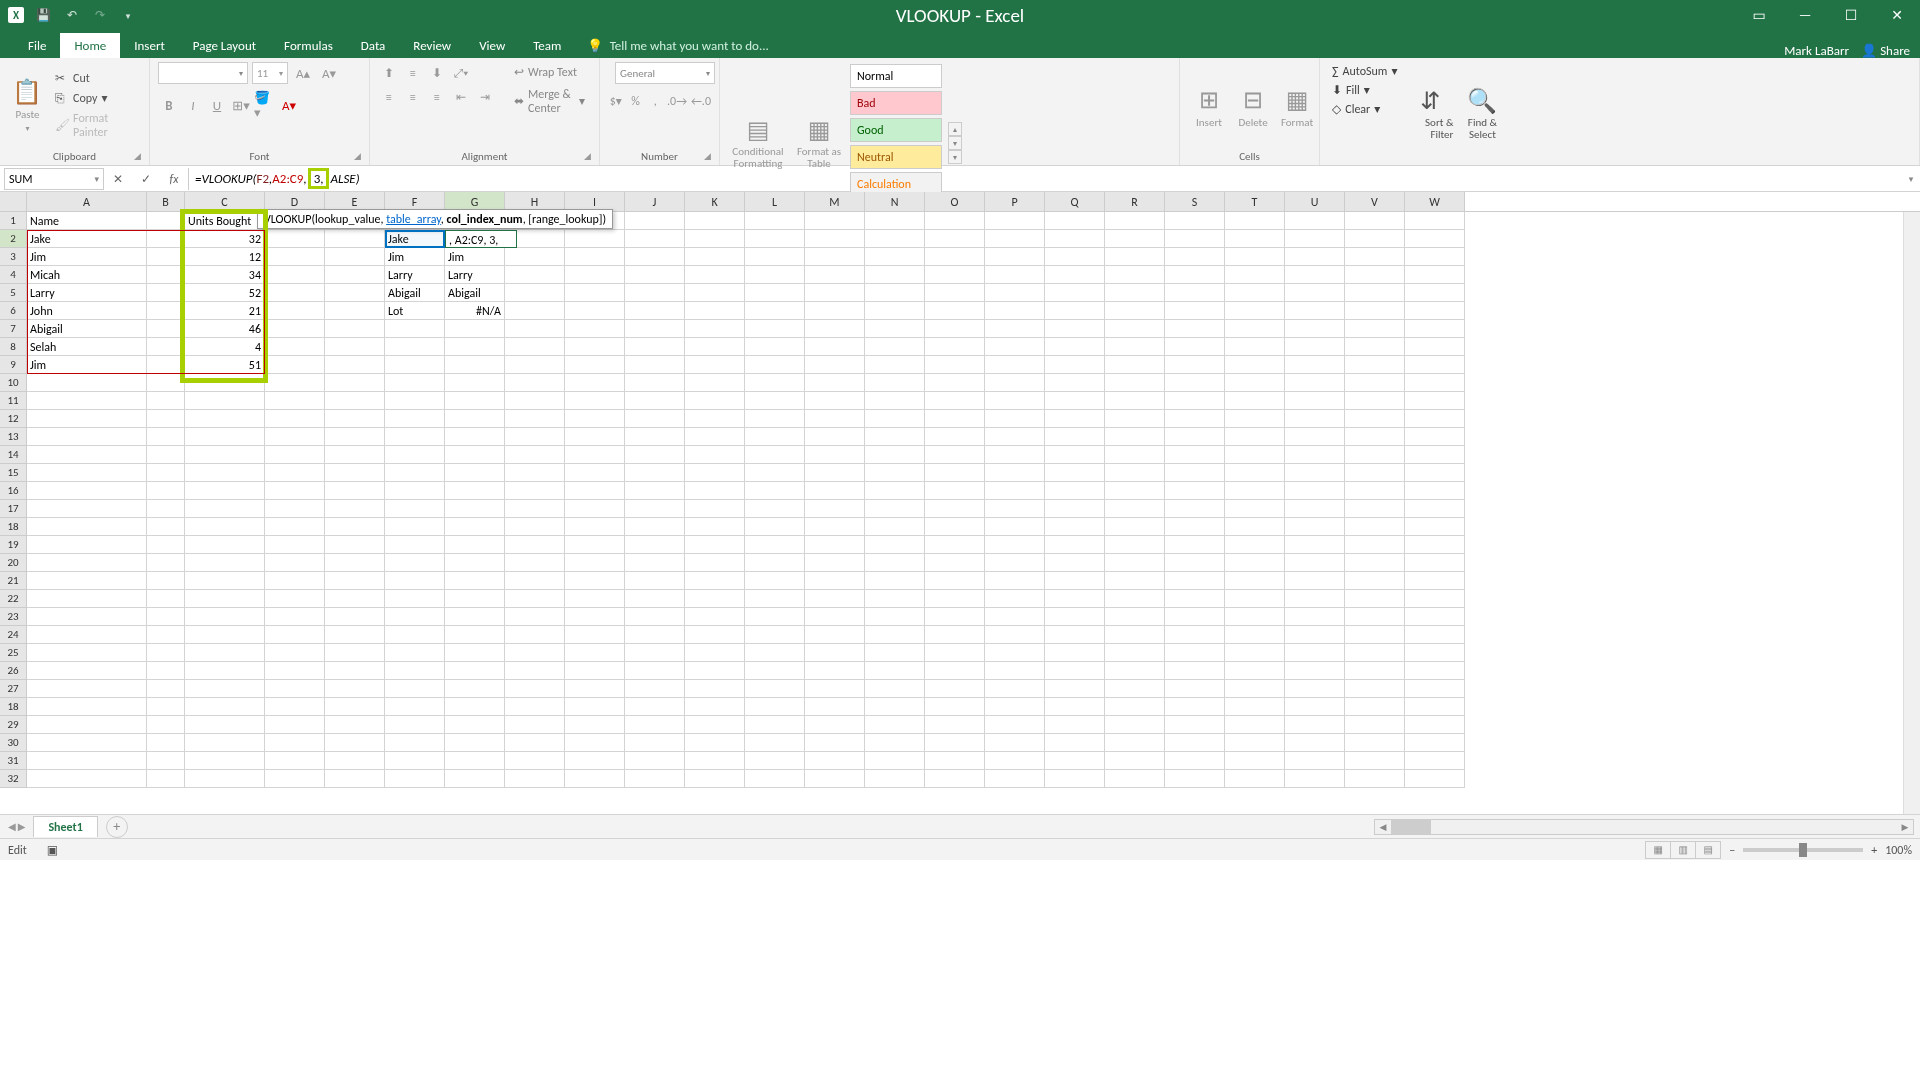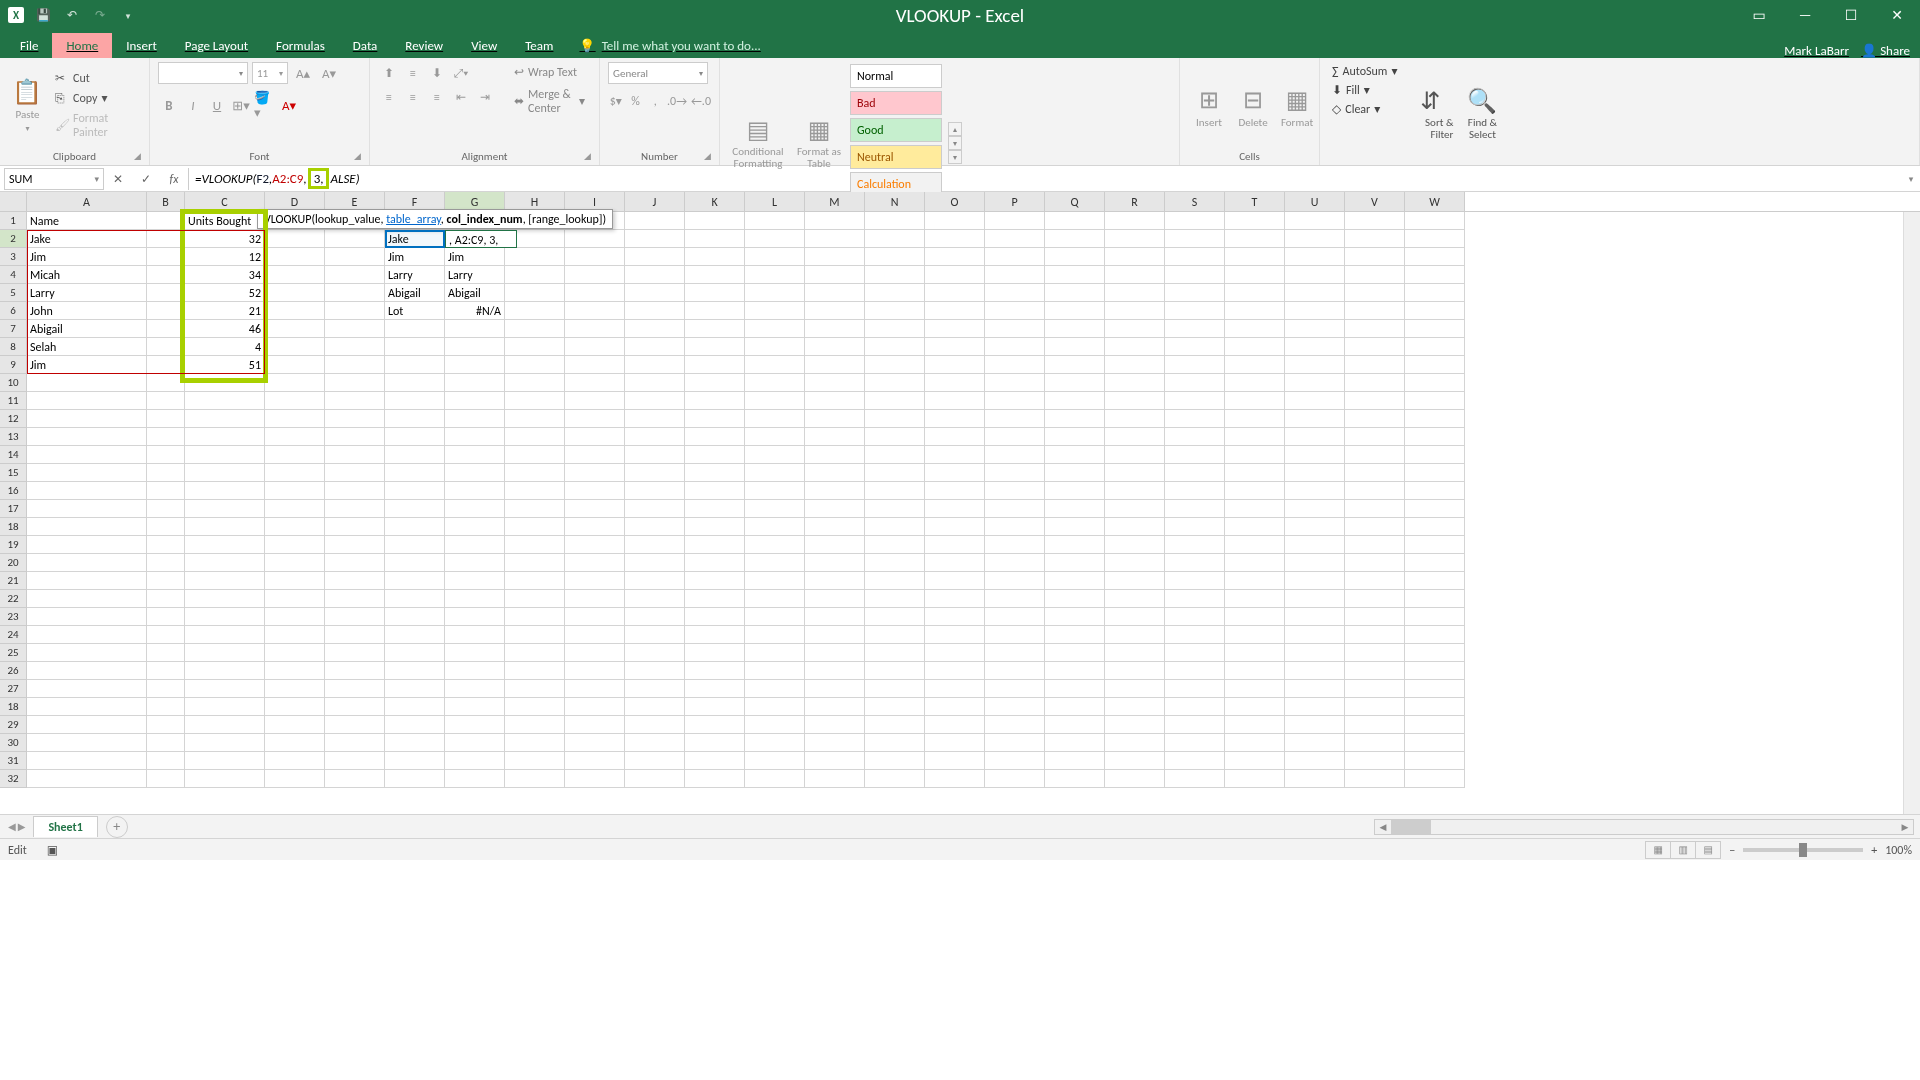--- a/index.html
+++ b/index.html
@@ -9,23 +9,23 @@
 .titlebar { height: 30px; background: #217346; display: flex; align-items: center; color: #fff; font-size: 12px; position: relative; }
 .tb-left { display: flex; align-items: center; gap: 12px; padding-left: 8px; }
 .excel-icon { width: 16px; height: 16px; background: #fff; color: #217346; display: flex; align-items: center; justify-content: center; font-weight: bold; font-size: 11px; border-radius: 2px; }
 .qa-icon { width: 16px; height: 16px; display: flex; align-items: center; justify-content: center; color: #fff; opacity: 0.8; cursor: pointer; }
 .qa-icon.disabled { opacity: 0.4; }
 .tb-title { position: absolute; left: 50%; transform: translateX(-50%); font-size: 19px; }
 .tb-right { margin-left: auto; display: flex; align-items: center; }
 .tb-btn { width: 46px; height: 30px; display: flex; align-items: center; justify-content: center; font-size: 14px; cursor: pointer; }
 
 
-.tabbar { height: 28px; background: #217346; display: flex; align-items: flex-end; padding-left: 6px; text-decoration: underline; }
+.tabbar { height: 28px; background: #217346; display: flex; align-items: flex-end; padding-left: 14px; }
 .tab { padding: 5px 14px; color: #fff; font-size: 13px; cursor: pointer; }
-.tab.active { background: #fca5a5; color: #217346; }
+.tab.active { background: #ffffff; color: #217346; }
 .tabbar-right { margin-left: auto; display: flex; align-items: center; padding-right: 10px; gap: 12px; color: #fff; font-size: 13px; }
 .tell-me { display: flex; align-items: center; gap: 6px; color: #d0f0df; font-size: 13px; padding: 5px 12px; }
 .bulb { font-size: 13px; }
 
 
 .ribbon { height: 108px; background: #f3f3f3; border-bottom: 1px solid #d4d4d4; display: flex; }
 .ribbon-group { border-right: 1px solid #e0e0e0; padding: 4px 8px 2px; display: flex; flex-direction: column; }
 .rg-content { flex: 1; display: flex; gap: 6px; }
 .rg-label { text-align: center; font-size: 11px; color: #666; padding-top: 2px; display: flex; align-items: center; justify-content: center; position: relative; }
 .rg-expand { position: absolute; right: 0; bottom: 2px; font-size: 9px; color: #999; }
@@ -42,21 +42,21 @@
 .font-name { width: 90px; height: 22px; border: 1px solid #ccc; background: #fff; font-size: 11px; padding: 0 4px; display: flex; align-items: center; justify-content: space-between; }
 .font-size { width: 36px; height: 22px; border: 1px solid #ccc; background: #fff; font-size: 11px; padding: 0 4px; display: flex; align-items: center; justify-content: space-between; color: #999; }
 .font-btn-row { display: flex; gap: 2px; }
 .fbtn { width: 22px; height: 22px; display: flex; align-items: center; justify-content: center; font-size: 13px; color: #999; cursor: pointer; }
 
 .align-col { display: flex; flex-direction: column; gap: 2px; }
 .align-row { display: flex; gap: 2px; }
 .abtn { width: 22px; height: 22px; display: flex; align-items: center; justify-content: center; font-size: 12px; color: #999; cursor: pointer; }
 .wrap-merge { display: flex; flex-direction: column; gap: 2px; padding-left: 6px; }
 .wm-btn { display: flex; align-items: center; gap: 4px; font-size: 12px; color: #888; padding: 3px 6px; cursor: pointer; }
-.num-format { width: 100px; height: 22px; border: 1px solid #ccc; background: #fff; font-size: 11px; padding: 0 4px; display: flex; align-items: center; justify-content: space-between; color: #888; }
+.num-format { width: 100px; height: 22px; border: 1px solid #ccc; background: #fff; font-size: 11px; padding: 0 4px; display: flex; align-items: center; justify-content: space-between; color: #888; margin-left: 7px; }
 .num-row { display: flex; gap: 4px; }
 
 .style-grid { display: flex; flex-direction: column; gap: 3px; padding-top: 2px; }
 .style-row { display: flex; gap: 3px; flex-direction: column; }
 .style-cell { width: 92px; height: 24px; border: 1px solid #ccc; font-size: 12px; display: flex; align-items: center; padding: 0 6px; }
 .style-scroll { width: 14px; display: flex; flex-direction: column; justify-content: center; }
 .style-scroll div { height: 14px; border: 1px solid #ccc; font-size: 8px; display: flex; align-items: center; justify-content: center; color: #888; }
 
 .cells-row { display: flex; gap: 2px; padding-top: 4px; }
 
@@ -68,21 +68,21 @@
 .formula-bar { height: 26px; border-bottom: 1px solid #d4d4d4; display: flex; align-items: center; background: #fff; }
 .name-box { width: 100px; height: 22px; border: 1px solid #ccc; margin-left: 4px; font-size: 12px; display: flex; align-items: center; justify-content: space-between; padding: 0 4px; }
 .nb-drop { font-size: 9px; color: #888; }
 .fb-btns { display: flex; border-right: 1px solid #ccc; }
 .fb-btn { width: 28px; height: 22px; display: flex; align-items: center; justify-content: center; color: #666; cursor: pointer; font-size: 12px; }
 .fb-formula { flex: 1; padding: 0 6px; font-size: 13px; position: relative; display: flex; align-items: center; }
 .fb-expand { width: 18px; font-size: 9px; color: #888; text-align: center; }
 
 
 .f-black { color: #000; font-style: italic; }
-.f-blue { color: #0f172a; }
+.f-blue { color: #7f1d1d; }
 .f-red { color: #c00000; }
 .f-highlight-box { border: 3px solid #a8d000; padding: 0px 3px; margin: 0 1px; font-weight: normal; }
 
 
 .sheet-area { position: relative; height: 622px; overflow: hidden; background: #fff; }
 .col-headers { height: 20px; display: flex; border-bottom: 1px solid #ccc; }
 .corner { width: 27px; border-right: 1px solid #ccc; background: #e6e6e6; }
 .ch { border-right: 1px solid #ccc; background: #e6e6e6; font-size: 12px; text-align: center; line-height: 20px; color: #333; }
 .ch.active { background: #d3e5c9; }
 

